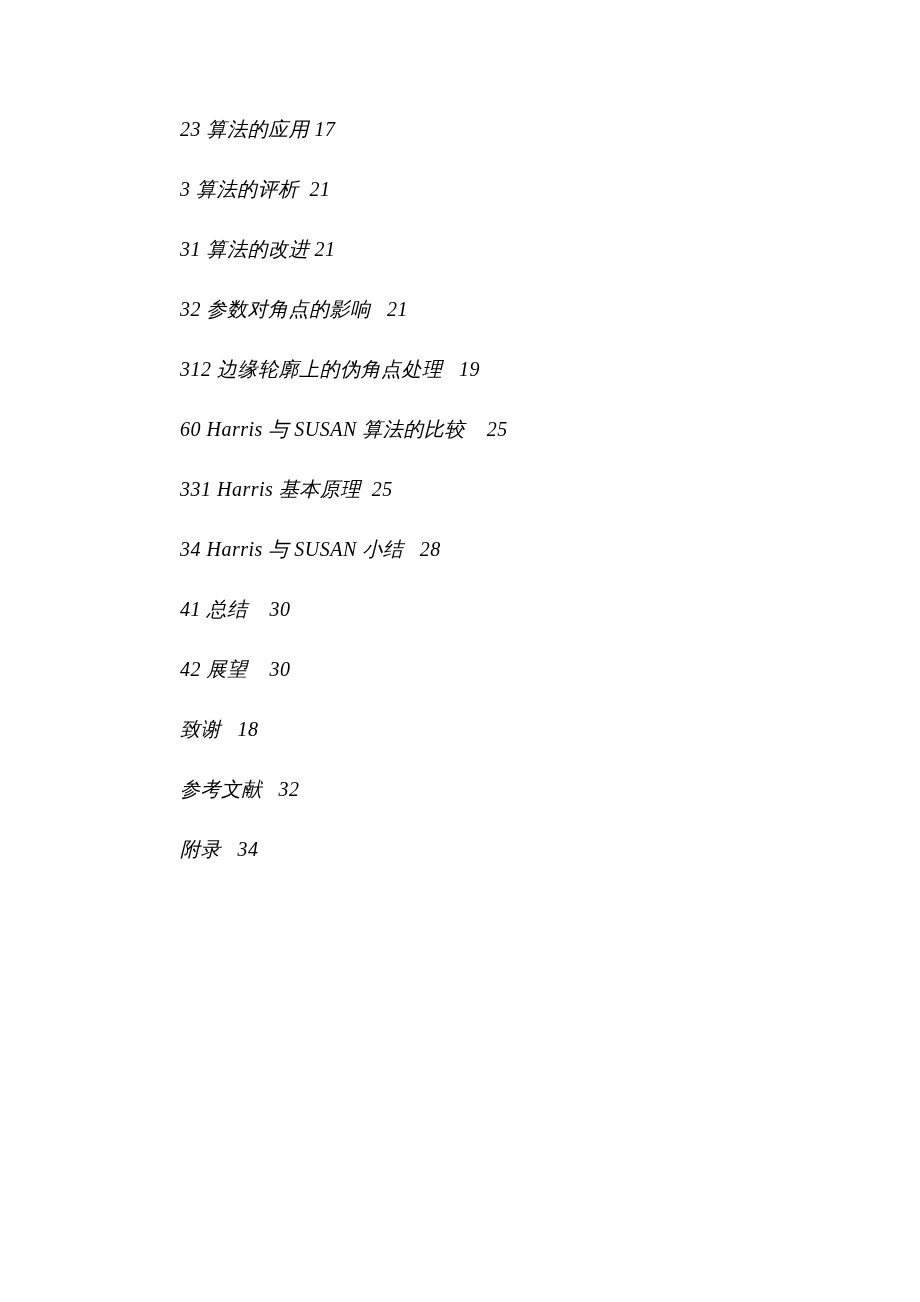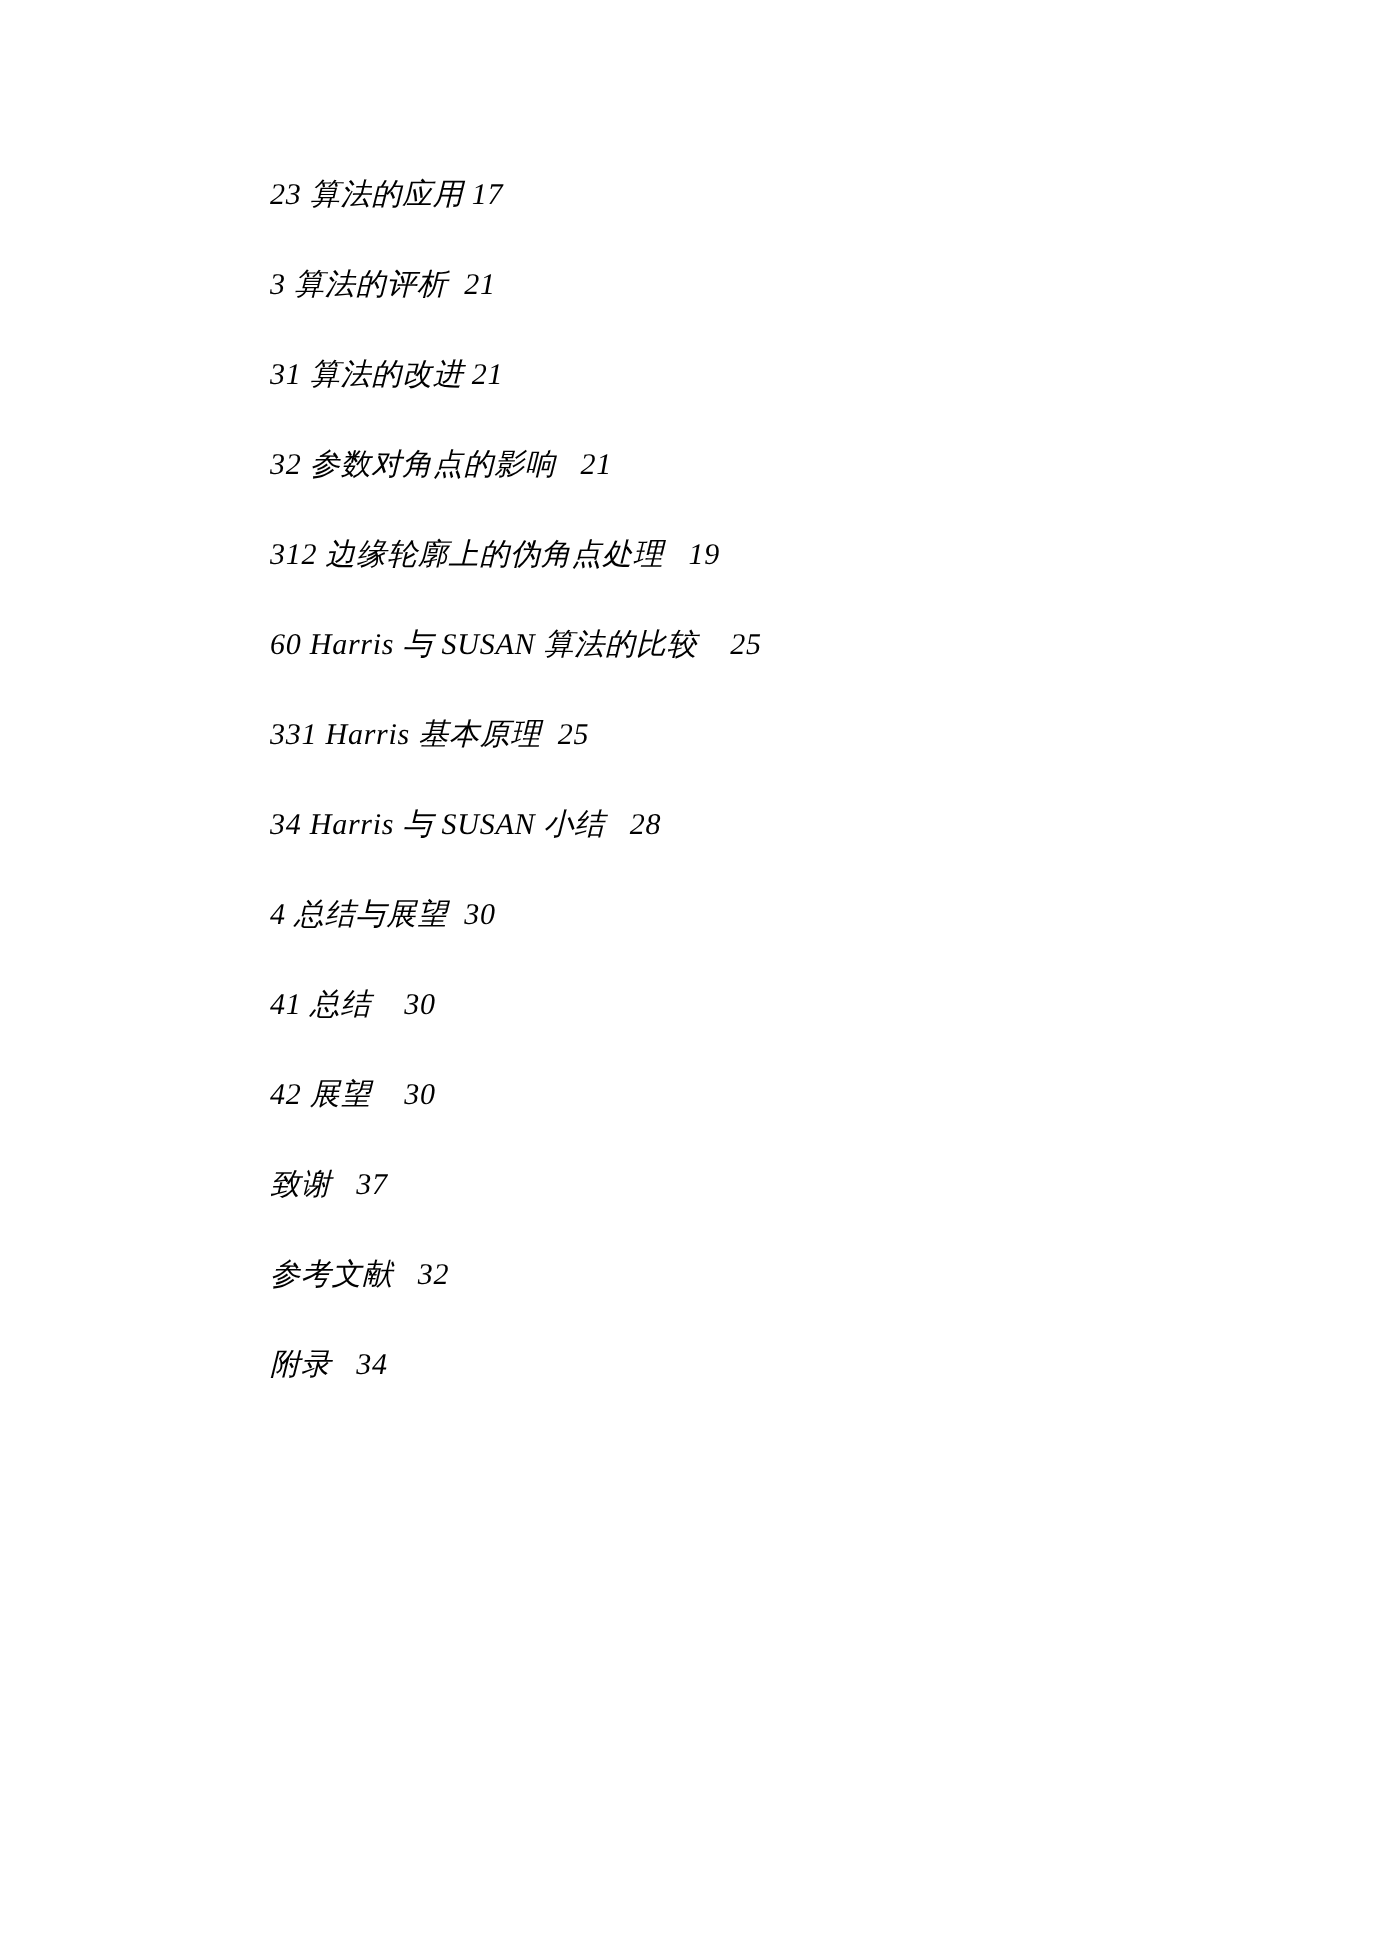--- a/index.html
+++ b/index.html
@@ -29,19 +29,18 @@
 
 <div>
   <div class="toc-line">23 算法的应用 17</div>
   <div class="toc-line">3 算法的评析  21</div>
   <div class="toc-line">31 算法的改进 21</div>
   <div class="toc-line">32 参数对角点的影响   21</div>
   <div class="toc-line">312 边缘轮廓上的伪角点处理   19</div>
   <div class="toc-line">60 Harris 与 SUSAN 算法的比较    25</div>
   <div class="toc-line">331 Harris 基本原理  25</div>
   <div class="toc-line">34 Harris 与 SUSAN 小结   28</div>
-  <div class="toc-line">4 总结与展望  30</div>
   <div class="toc-line">41 总结    30</div>
   <div class="toc-line">42 展望    30</div>
-  <div class="toc-line">致谢   37</div>
+  <div class="toc-line">致谢   18</div>
   <div class="toc-line">参考文献   32</div>
   <div class="toc-line">附录   34</div>
 </div>
 
 </body></html>

